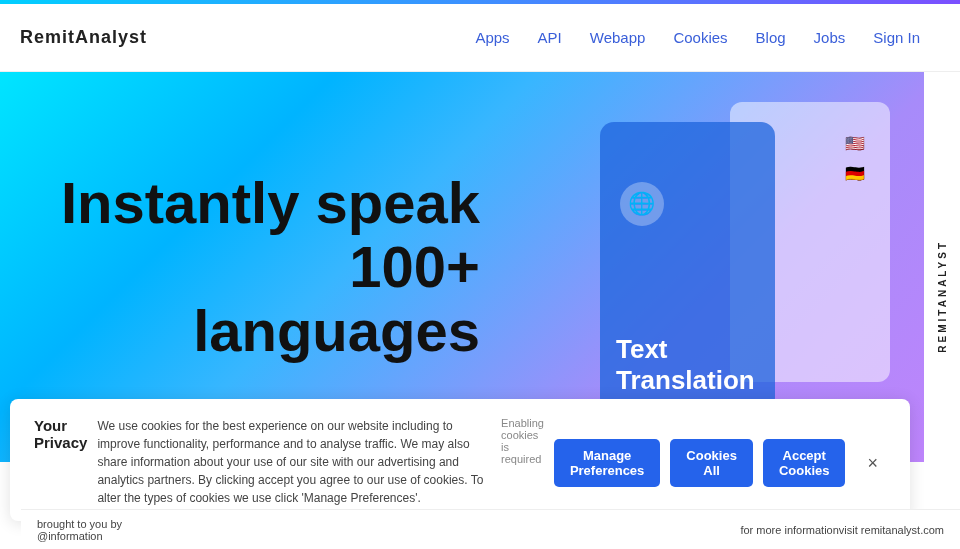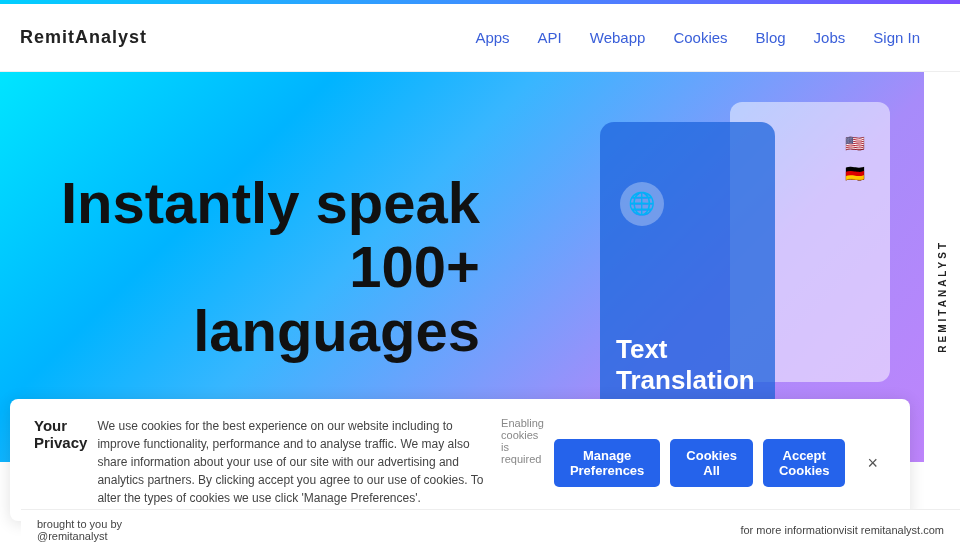--- a/index.html
+++ b/index.html
@@ -320,19 +320,19 @@
     <button class="btn-manage">Manage Preferences</button>
     <button class="btn-reject">Cookies All</button>
     <button class="btn-accept">Accept Cookies</button>
     <button class="btn-close-cookie">×</button>
   </div>
 </div>
 
 <div class="footer-bar">
   <div class="footer-left">
     <span>brought to you by</span>
-    <span>@remitanalyst</span>
+    <span>@information</span>
   </div>
   <div class="footer-right">
     <span>for more information</span>
     <span>visit remitanalyst.com</span>
   </div>
 </div>
 
 </body></html>

